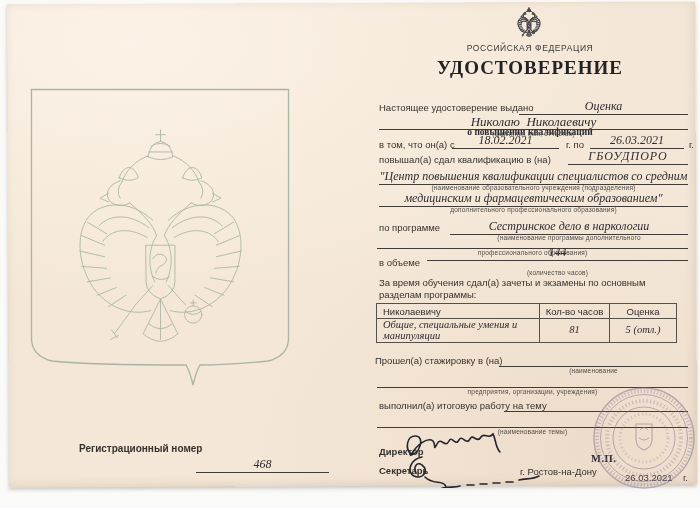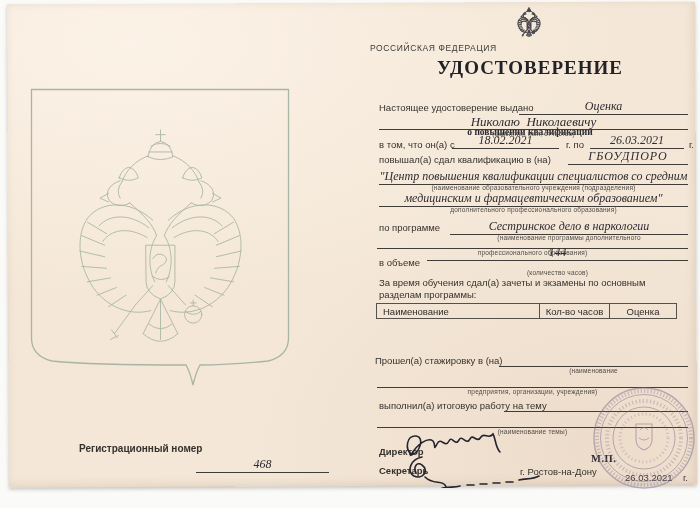--- a/index.html
+++ b/index.html
@@ -9,21 +9,21 @@
     background:
       radial-gradient(120% 90% at 18% 8%, rgba(252,243,232,.9), rgba(252,243,232,0) 60%),
       radial-gradient(90% 90% at 85% 92%, rgba(231,211,192,.55), rgba(231,211,192,0) 55%),
       #f4e7d7;
     transform:rotate(-0.25deg);
     box-shadow:0 2px 4px rgba(110,100,90,.35), inset -2px -2px 8px rgba(170,145,120,.25);}
   .lbl{font-size:9.5px;color:#35312d;white-space:nowrap;line-height:11px;}
   .cap{font-size:6.5px;color:#514c47;text-align:center;white-space:nowrap;line-height:8px;letter-spacing:.2px;}
   .fld{border-bottom:1px solid #403c38;display:flex;align-items:flex-end;justify-content:center;padding-bottom:1px;}
   .val{font-family:"Liberation Serif",serif;font-style:italic;font-size:12px;color:#2e2b31;white-space:pre;line-height:13px;}
-  .hdr-country{font-size:8.5px;letter-spacing:.6px;color:#3b3a38;}
+  .hdr-country{font-size:8.5px;letter-spacing:.6px;color:#3b3a38;text-align:center;}
   .hdr-title{font-family:"Liberation Serif",serif;font-weight:bold;font-size:19px;letter-spacing:1px;color:#222126;text-align:center;line-height:21px;}
   .hdr-sub{font-family:"Liberation Serif",serif;font-weight:bold;font-size:9.5px;color:#2a292e;text-align:center;line-height:11px;margin-top:46px;}
   .wm{color:#a8b5a4;}
   table.marks{border-collapse:collapse;table-layout:fixed;width:300px;background:rgba(255,255,255,.0);}
   table.marks th, table.marks td{border:1px solid #55504a;overflow:hidden;}
   table.marks th{font-weight:400;font-size:9.5px;color:#2f2c29;padding:1px 3px;height:12px;}
   table.marks td{font-family:"Liberation Serif",serif;font-style:italic;font-size:10.5px;color:#2e2b31;padding:1px 3px;line-height:10.5px;}
   .c{text-align:center;}
   .mp{font-family:"Liberation Serif",serif;font-weight:bold;font-size:10.5px;letter-spacing:.5px;color:#2b2a2f;}
   .regl{font-weight:bold;font-size:10px;color:#35312d;white-space:nowrap;}
@@ -141,23 +141,28 @@
 <div class="abs lbl" style="left:379px;top:277px;width:308px;white-space:normal;line-height:11.5px">За время обучения сдал(а) зачеты и экзамены по основным разделам программы:</div>
 
 <table class="marks abs" style="left:376px;top:303px">
   <colgroup>
       <col style="width:163px">
       <col style="width:70px">
       <col style="width:67px">
     </colgroup>
   <tbody>
       <tr>
-    <th style="text-align:left;padding-left:6px">Наименование</th>
+    <th style="text-align:left;padding-left:6px">Николаевичу</th>
     <th class="c">Кол-во часов</th>
     <th class="c">Оценка</th>
+  </tr>
+  <tr>
+    <td style="padding-left:6px">Общие, специальные умения и манипуляции</td>
+    <td class="c">81</td>
+    <td class="c">5 (отл.)</td>
   </tr>
 </tbody>
   </table>
 
 <div class="abs lbl" style="left:375px;top:355px">Прошел(а) стажировку в (на)</div>
 <div class="abs fld" style="left:499px;top:350px;width:189px;height:15px"></div>
 <div class="abs cap" style="left:499px;top:367px;width:189px">(наименование</div>
 
 <div class="abs fld" style="left:377px;top:371px;width:311px;height:15px"></div>
 <div class="abs cap" style="left:377px;top:388px;width:311px">предприятия, организации, учреждения)</div>

